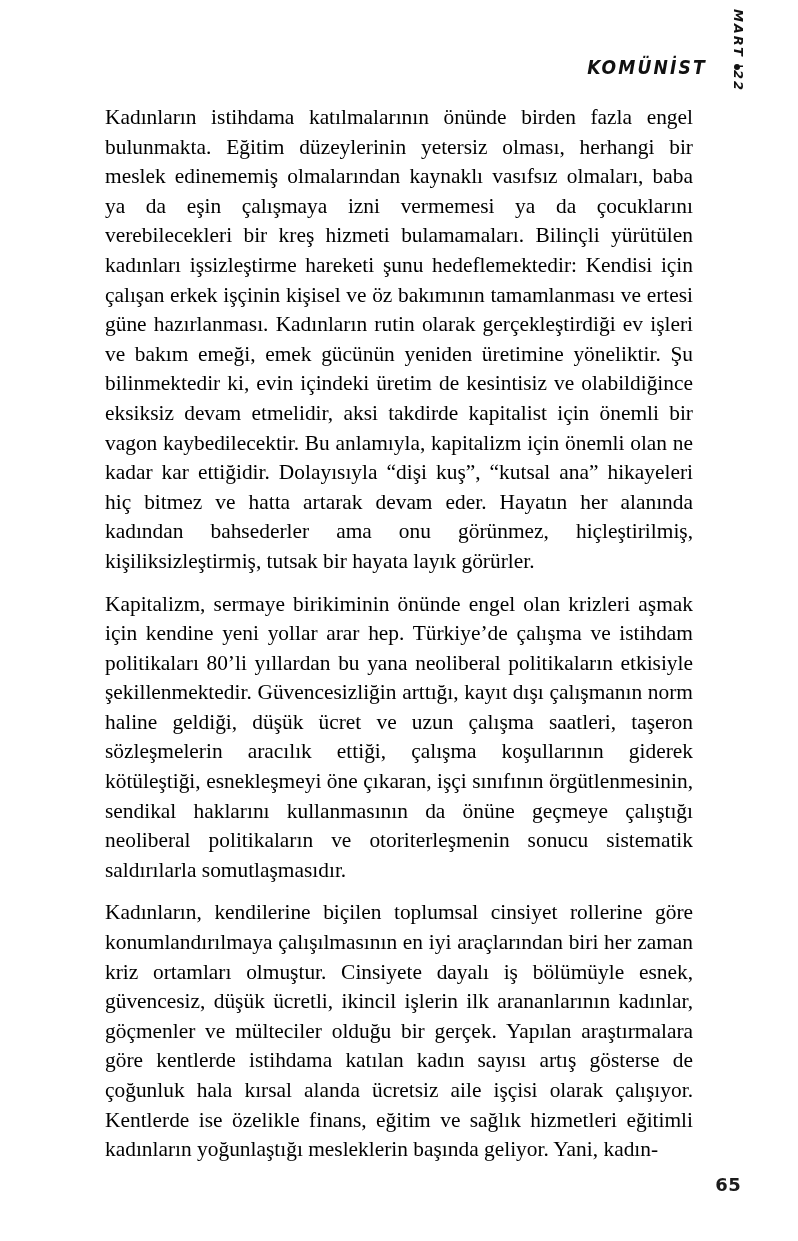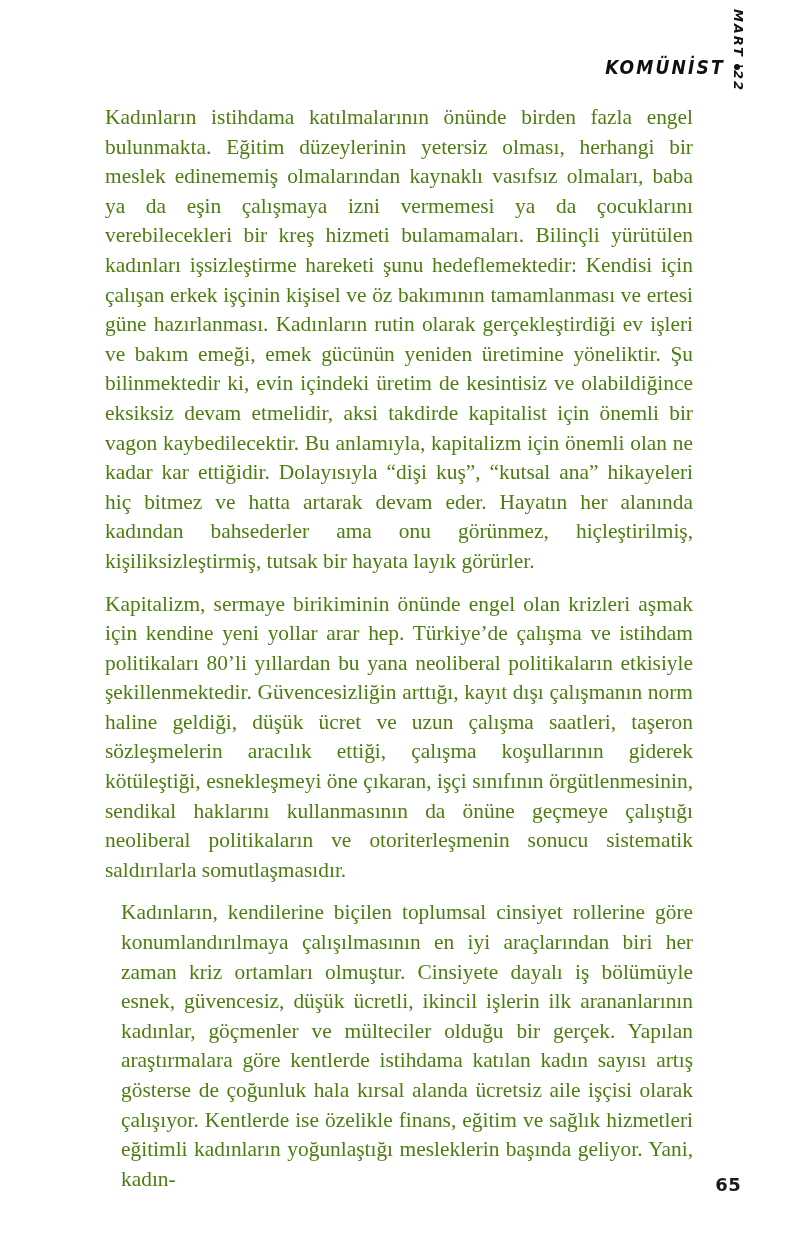--- a/index.html
+++ b/index.html
@@ -18,21 +18,21 @@
     box-sizing: border-box;
   }
 
   
   .running-head {
     position: absolute;
     top: 56px;
     right: 58px;
     display: flex;
     align-items: center;
-    gap: 9px;
+    gap: 27px;
     white-space: nowrap;
   }
 
   .masthead {
     font-family: "DejaVu Sans", sans-serif;
     font-weight: 700;
     font-style: italic;
     font-size: 19.5px;
     letter-spacing: 2.4px;
     color: #111111;
@@ -70,30 +70,29 @@
     left: 105px;
     top: 103px;
     width: 588px;
   }
 
   .body-column p {
     margin: 0 0 13px 0;
     font-family: "Liberation Serif", "DejaVu Serif", serif;
     font-size: 21.4px;
     line-height: 29.6px;
-    color: #4d7c0f;
+    color: #000000;
     text-align: justify;
     text-justify: inter-word;
     hyphens: none;
     -webkit-hyphens: none;
   }
 
   .body-column p:last-child {
     margin-bottom: 0;
-    margin-left: 16px;
   }
 
   
   .folio {
     position: absolute;
     right: 57px;
     bottom: 46px;
     font-family: "DejaVu Sans", sans-serif;
     font-weight: 700;
     font-size: 18px;

